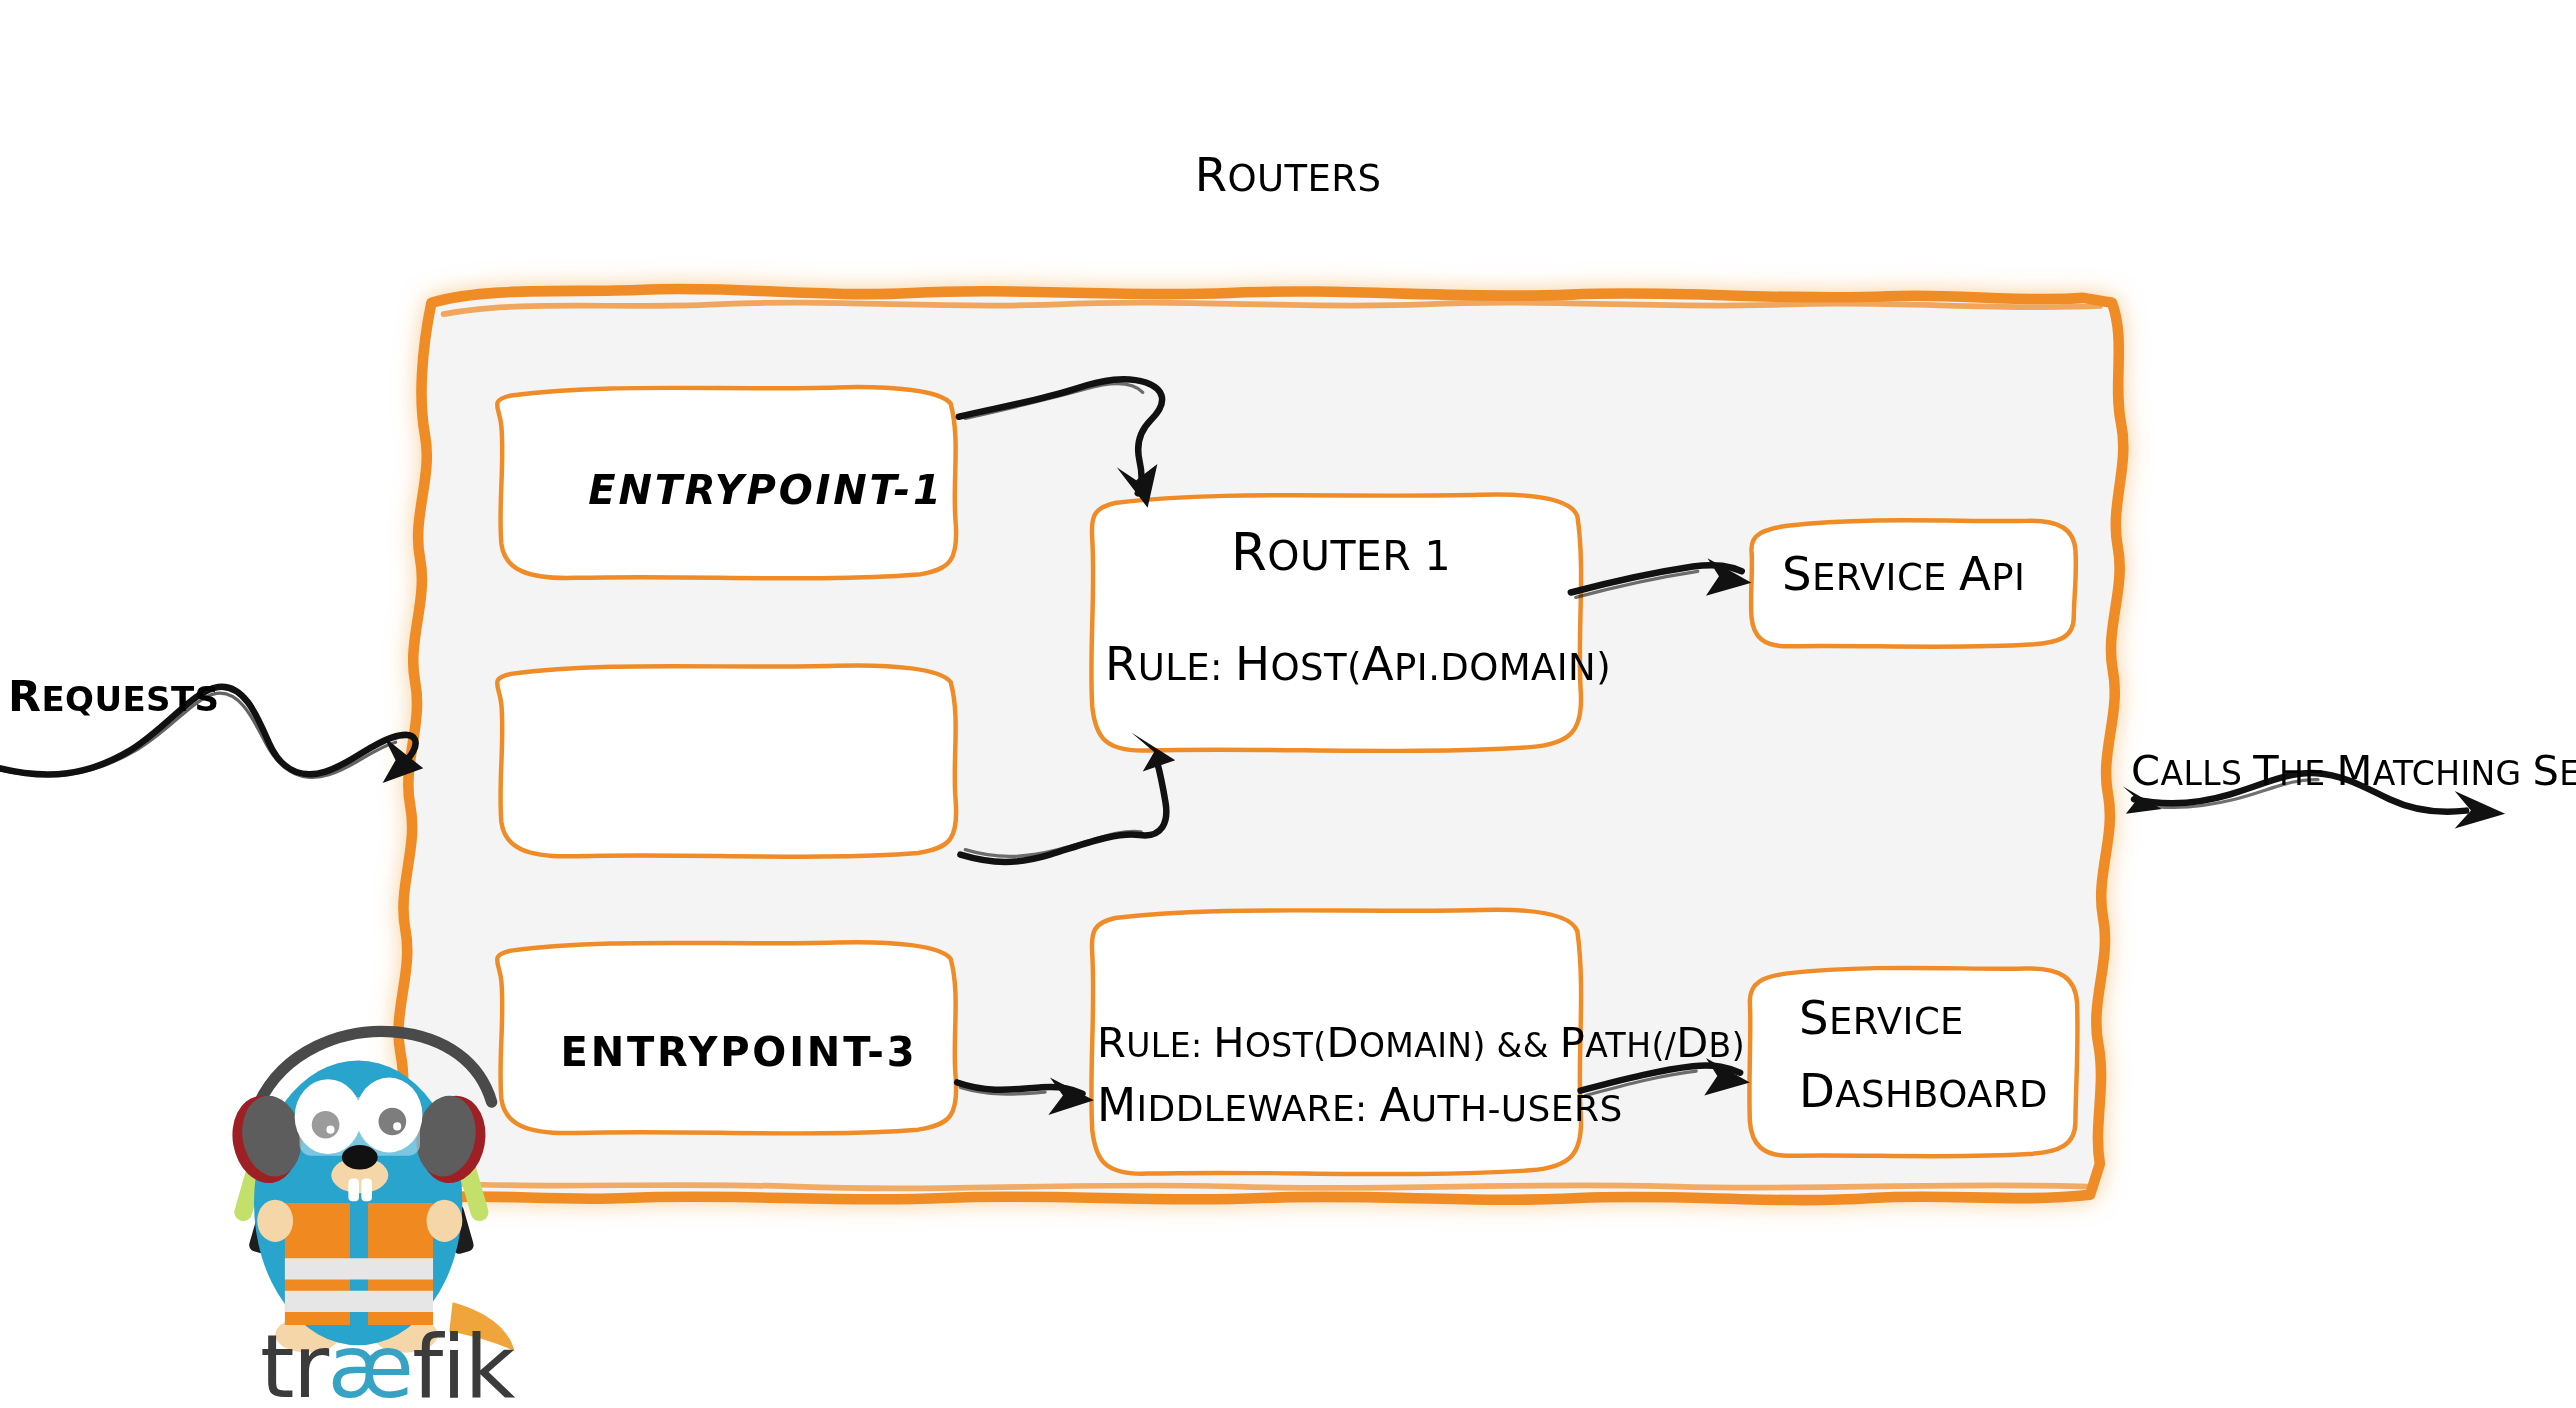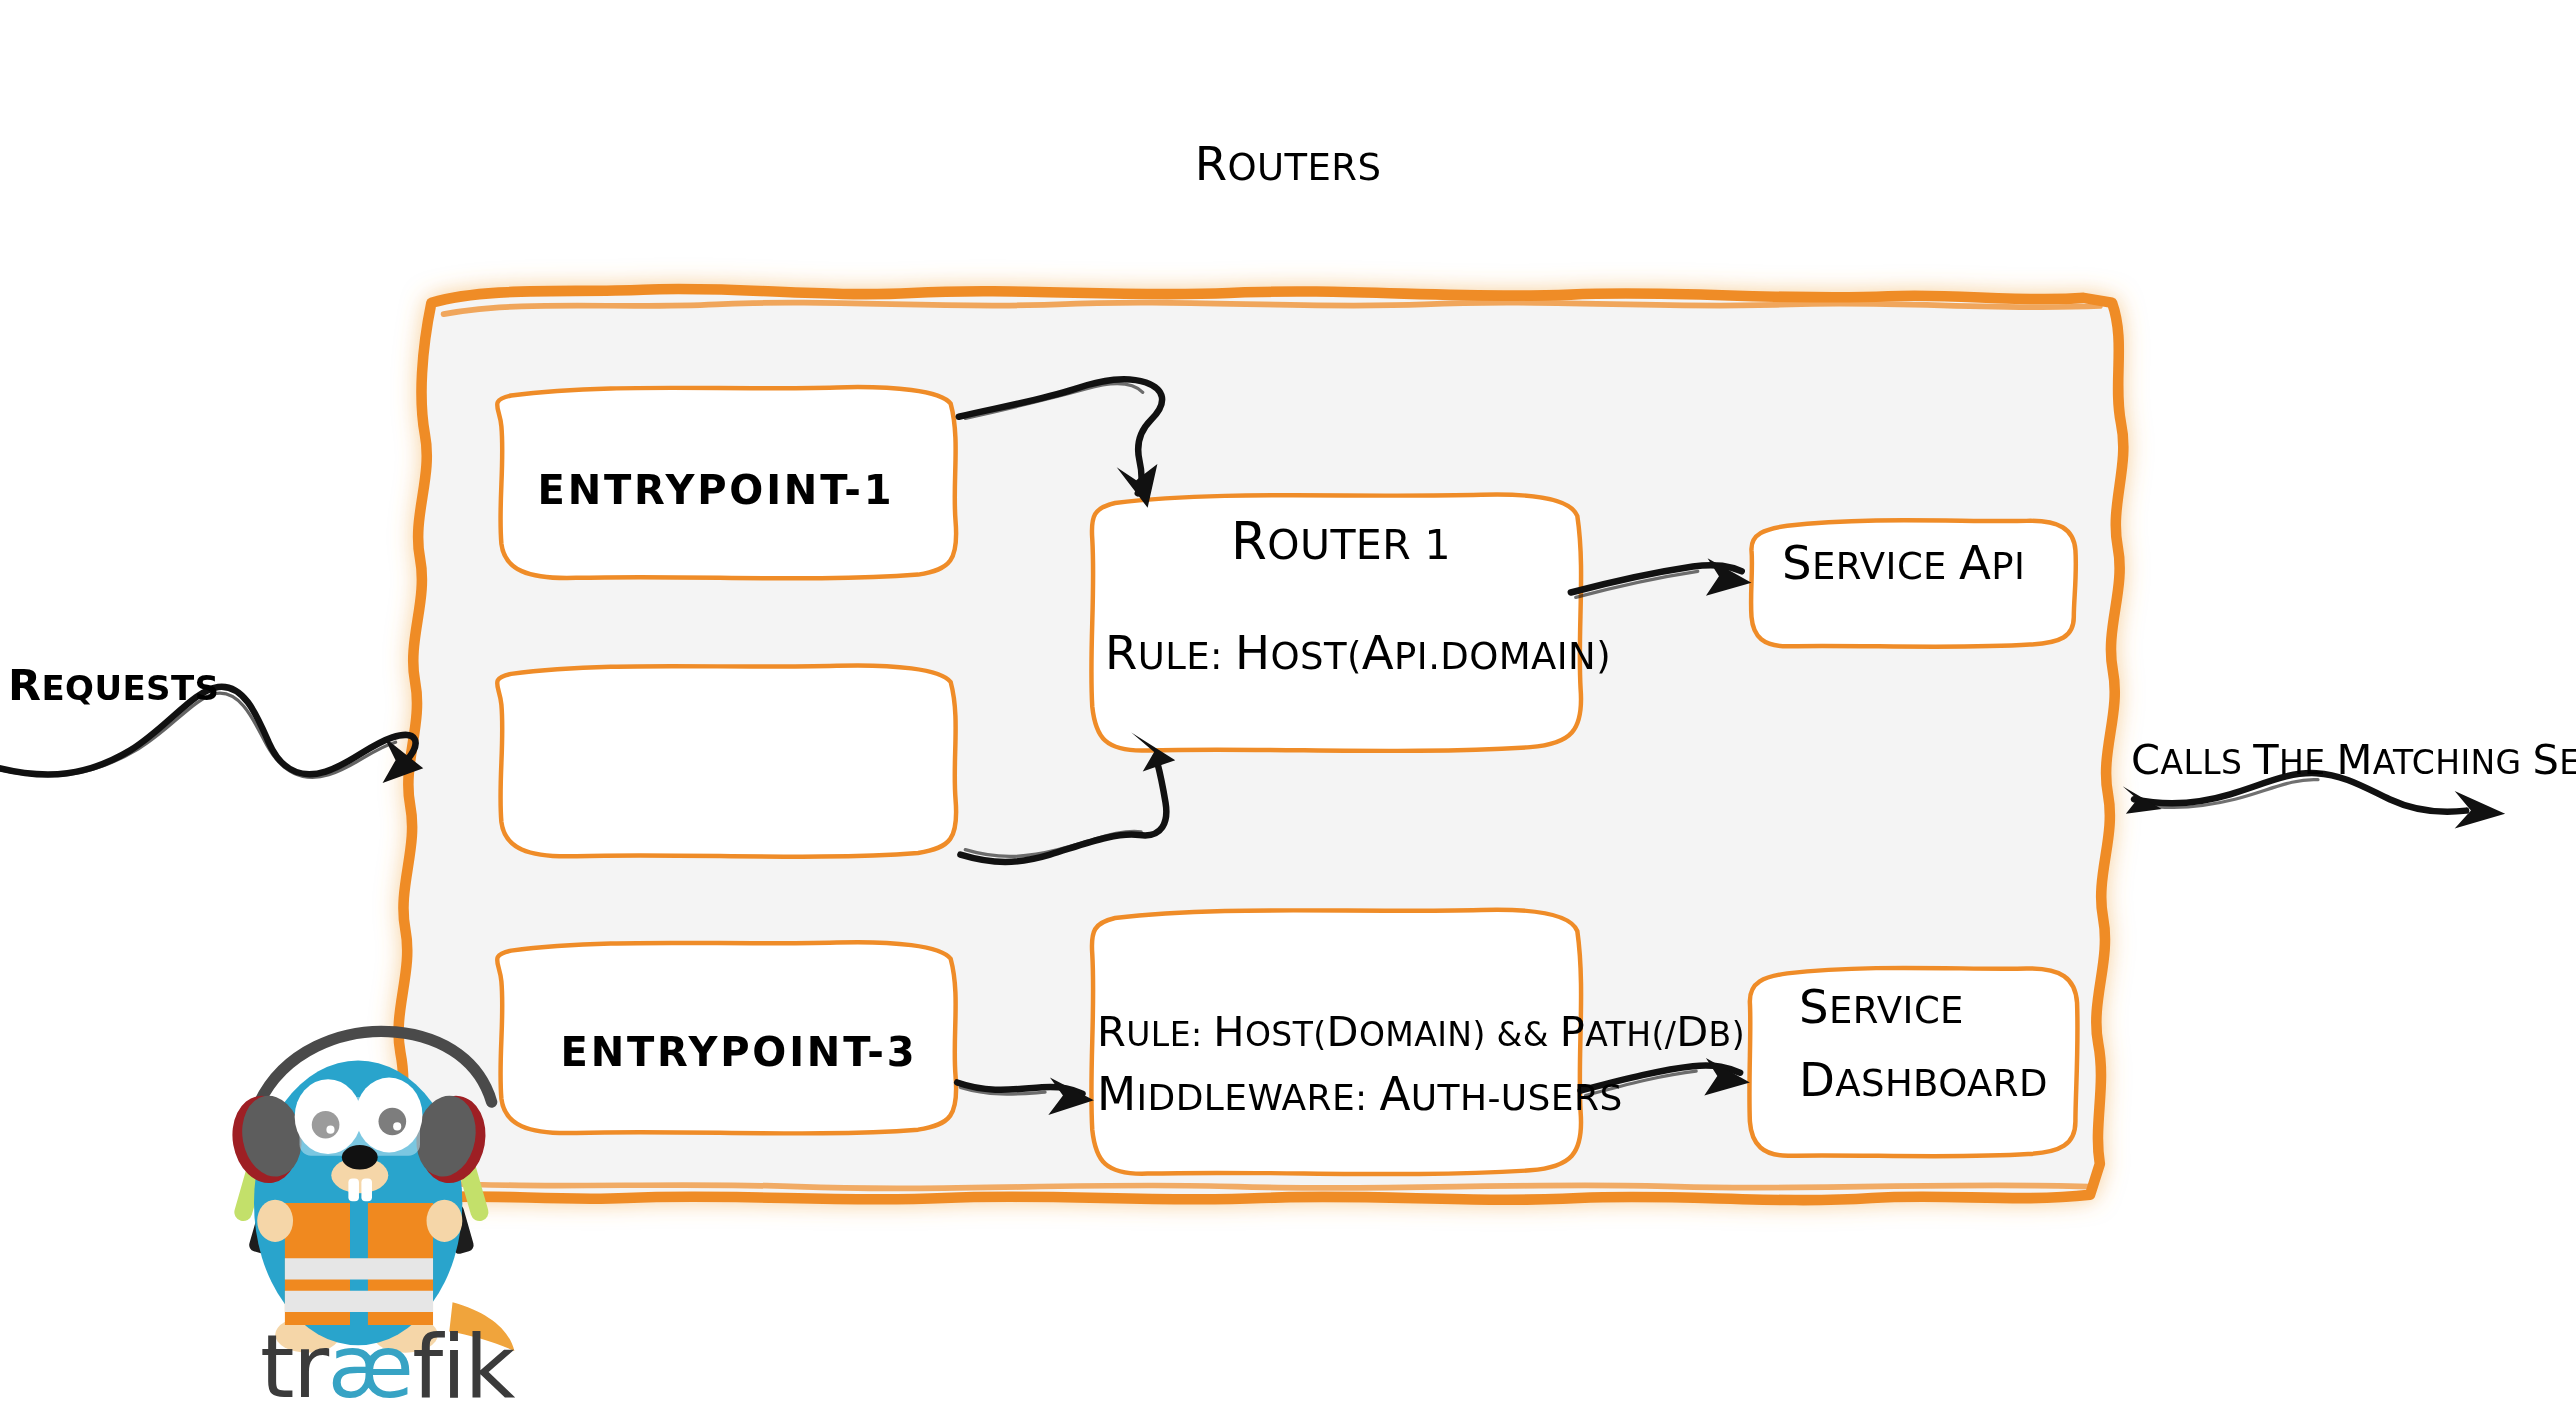--- a/index.html
+++ b/index.html
@@ -34,41 +34,41 @@
   .lbl {
     position: absolute;
     color: #000000;
     font-family: "DejaVu Sans", sans-serif;
     white-space: pre;
     line-height: 1.12;
     letter-spacing: 0.4px;
   }
 
   
-  .smallcaps { text-transform: uppercase; }
+  .smallcaps { text-transform: uppercase; margin-top: 11px; }
   .smallcaps .cap { font-size: 1.26em; }
 
   #title-routers {
     left: 0; top: 138px;
     width: 2576px;
     text-align: center;
     font-size: 37px;
     font-weight: 400;
   }
 
   .ep-label {
     font-size: 40px;
     font-weight: 600;
     text-transform: uppercase;
     letter-spacing: 2.8px;
     font-family: "DejaVu Sans", sans-serif;
     text-align: center;
   }
 
-  #ep1-label { left: 488px; top: 468px; width: 456px; }
+  #ep1-label { left: 538px; top: 468px; width: 456px; font-style: italic; }
   #ep2-label { left: 511px; top: 749px; width: 456px; }
   #ep3-label { left: 511px; top: 1030px; width: 456px; }
 
   .router-box-text {
     text-align: center;
     width: 472px;
   }
   #router1-title { left: 1105px; top: 513px; font-size: 41px; }
   #router1-rule  { left: 1105px; top: 627px; font-size: 37px; }
 

